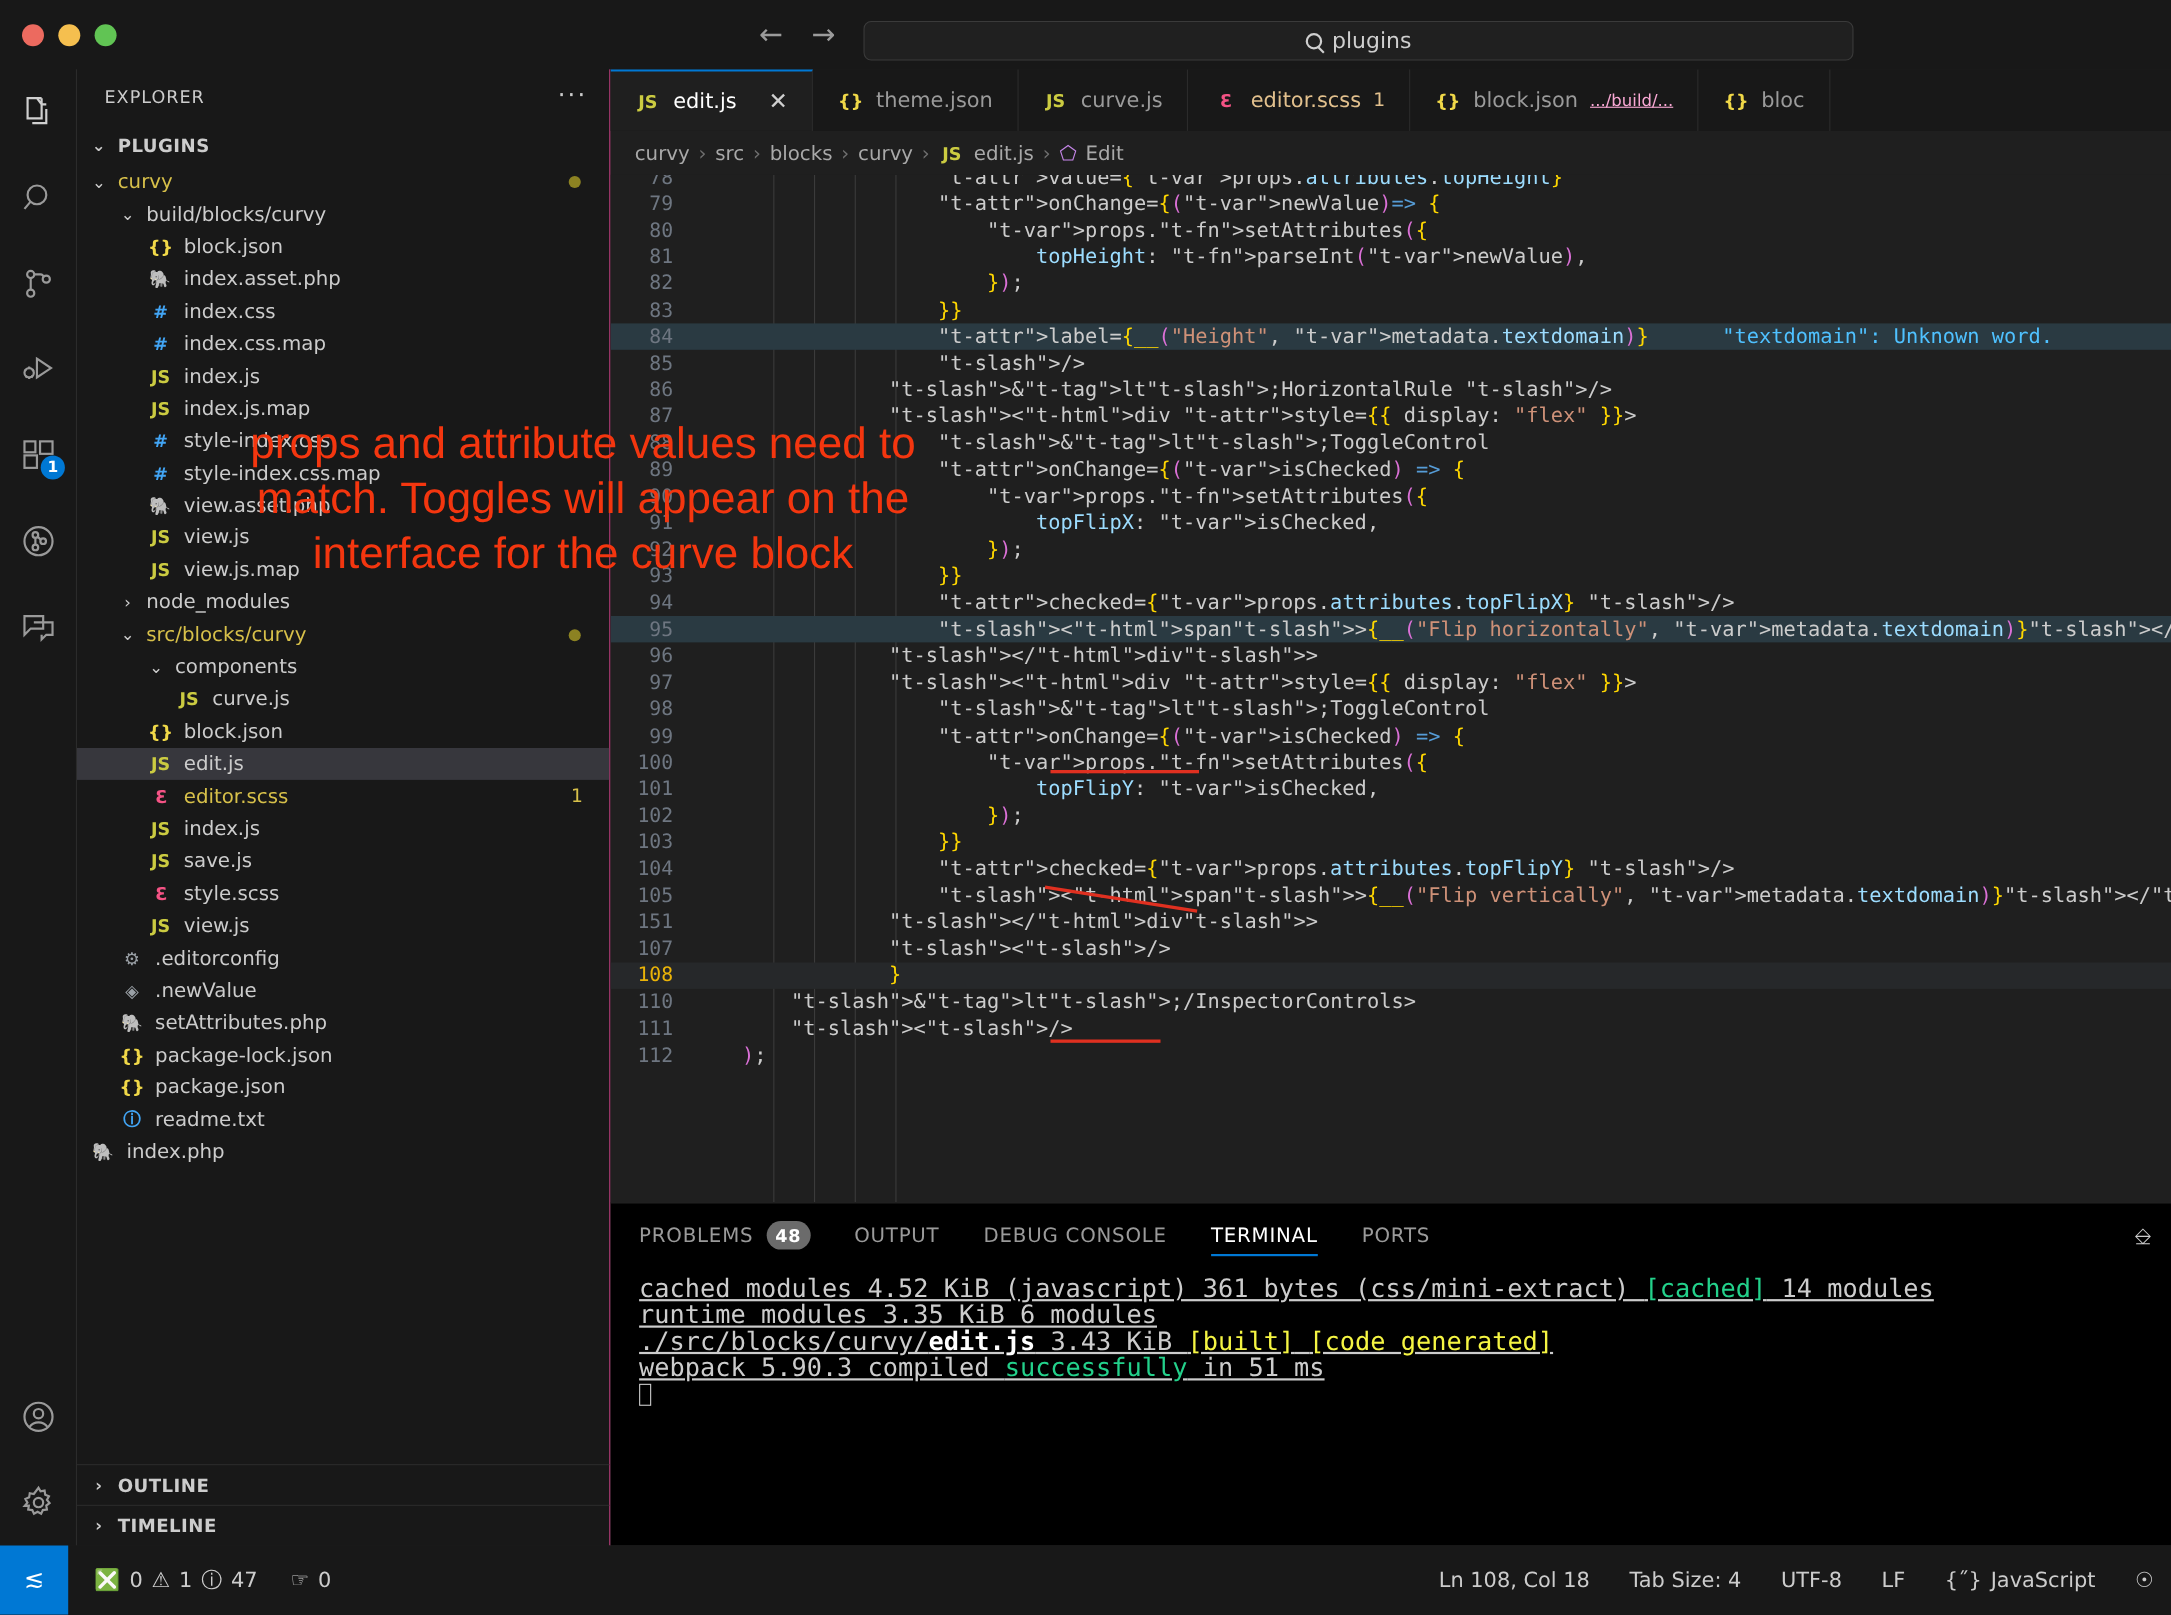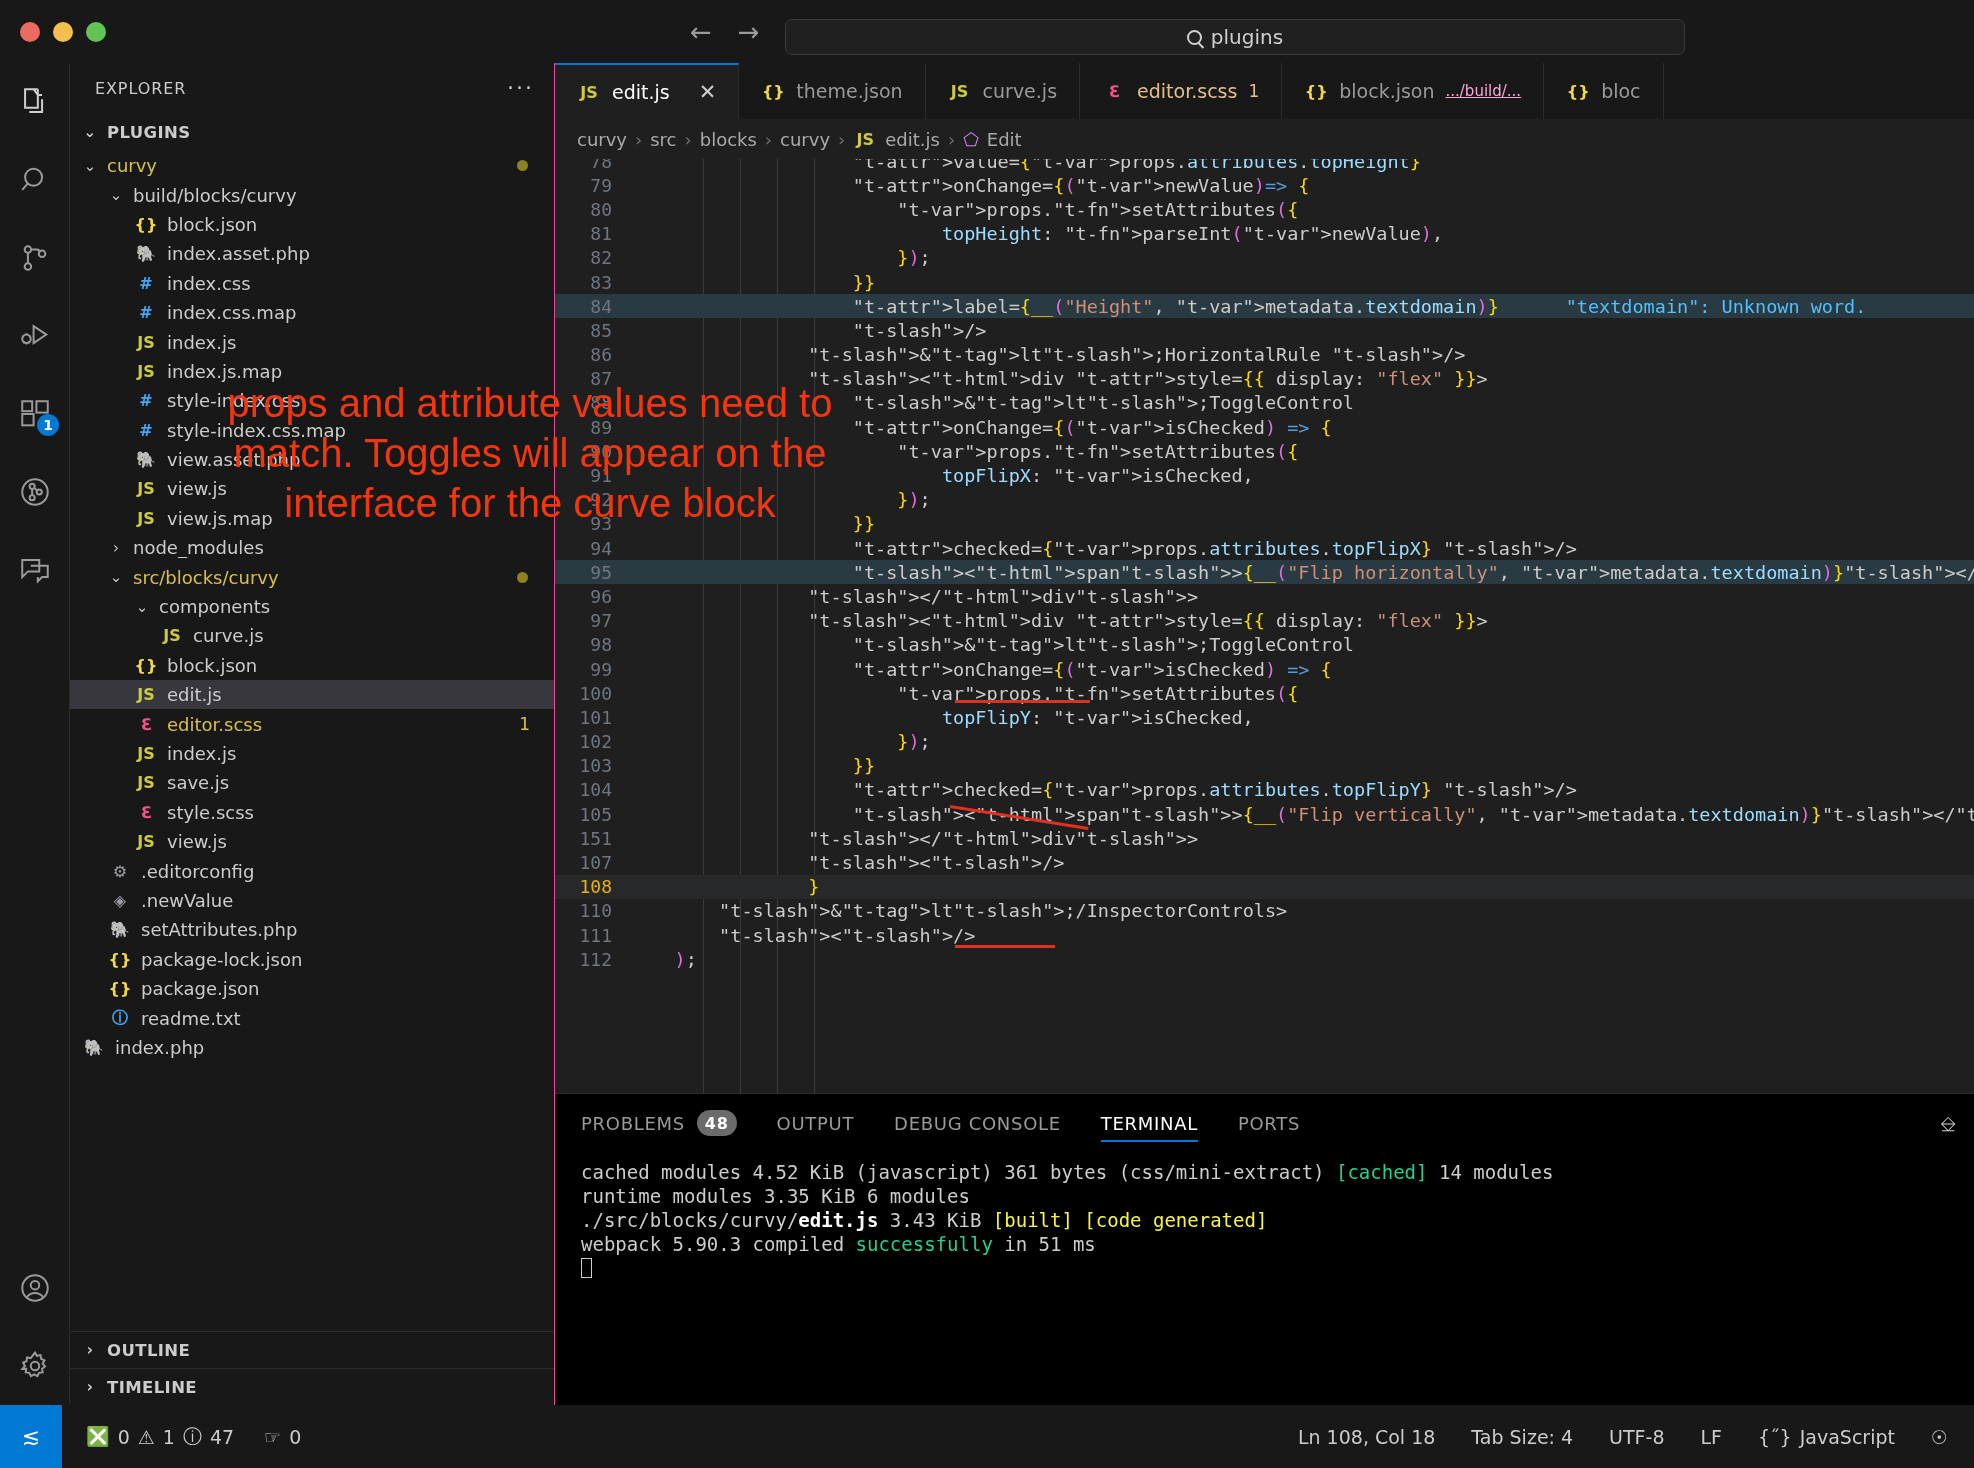--- a/index.html
+++ b/index.html
@@ -109,34 +109,34 @@
     position:relative; }
   .ptab { color:#9a9a9a; font-size:18px; letter-spacing:.7px; position:relative;
     height:58px; display:flex; align-items:center; gap:12px; }
   .ptab.active { color:#ffffff; }
   .ptab.active:after { content:""; position:absolute; left:0; right:0; bottom:10px;
     height:2px; background:#0078d4; }
   .pbadge { background:#6b6b6b; color:#fff; border-radius:13px; min-width:30px; height:26px;
     font-size:16px; font-weight:bold; display:flex; align-items:center; justify-content:center;
     padding:0 8px; }
   .termout { padding:8px 0 0 26px; font-family:"DejaVu Sans Mono","Liberation Mono",monospace;
-    font-size:19px; color:#cccccc; line-height:24px; white-space:pre; }
+    font-size:23px; color:#cccccc; line-height:24px; white-space:pre;text-decoration:underline; }
   .g{color:#23d18b;} .yl{color:#f5f543;} .wb{color:#ffffff;font-weight:bold;}
   .cursorblk { display:inline-block; width:11px; height:20px; border:1px solid #cccccc;
     vertical-align:-3px; }
   .panelicons { position:absolute; right:18px; top:18px; color:#cccccc; font-size:20px; }
 
   
   .statusbar { position:absolute; left:0; bottom:0; width:1974px; height:63px;
     background:#181818; display:flex; align-items:center; color:#cccccc; font-size:19px; }
   .remote { width:62px; height:63px; background:#0078d4; display:flex; align-items:center;
     justify-content:center; color:#fff; font-size:22px; }
   .sb-left { display:flex; align-items:center; gap:30px; margin-left:24px; }
   .sb-grp { display:flex; align-items:center; gap:8px; }
-  .sb-right { position:absolute; right:26px; display:flex; align-items:center; gap:36px; }
+  .sb-right { position:absolute; right:16px; display:flex; align-items:center; gap:36px; }
 
   
   .annotation { position:absolute; left:200px; top:378px; width:660px; color:#f4360f;
     font-size:40px; line-height:50px; text-align:center; z-index:50;
     font-family:"Liberation Sans",sans-serif; pointer-events:none; }
   .redunder { position:absolute; background:#e03020; height:3px; z-index:40; }
 </style>
 </head>
 <body>
 

